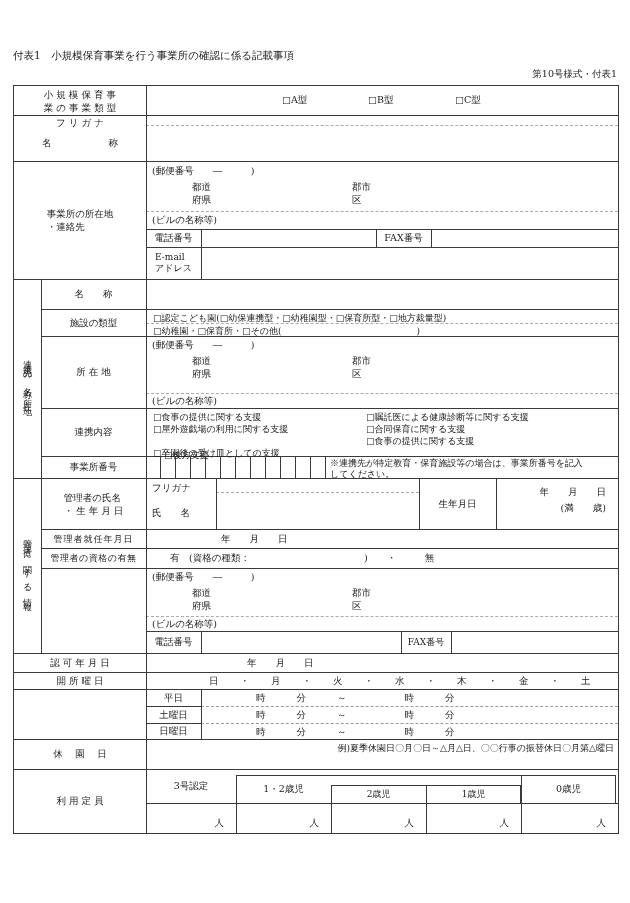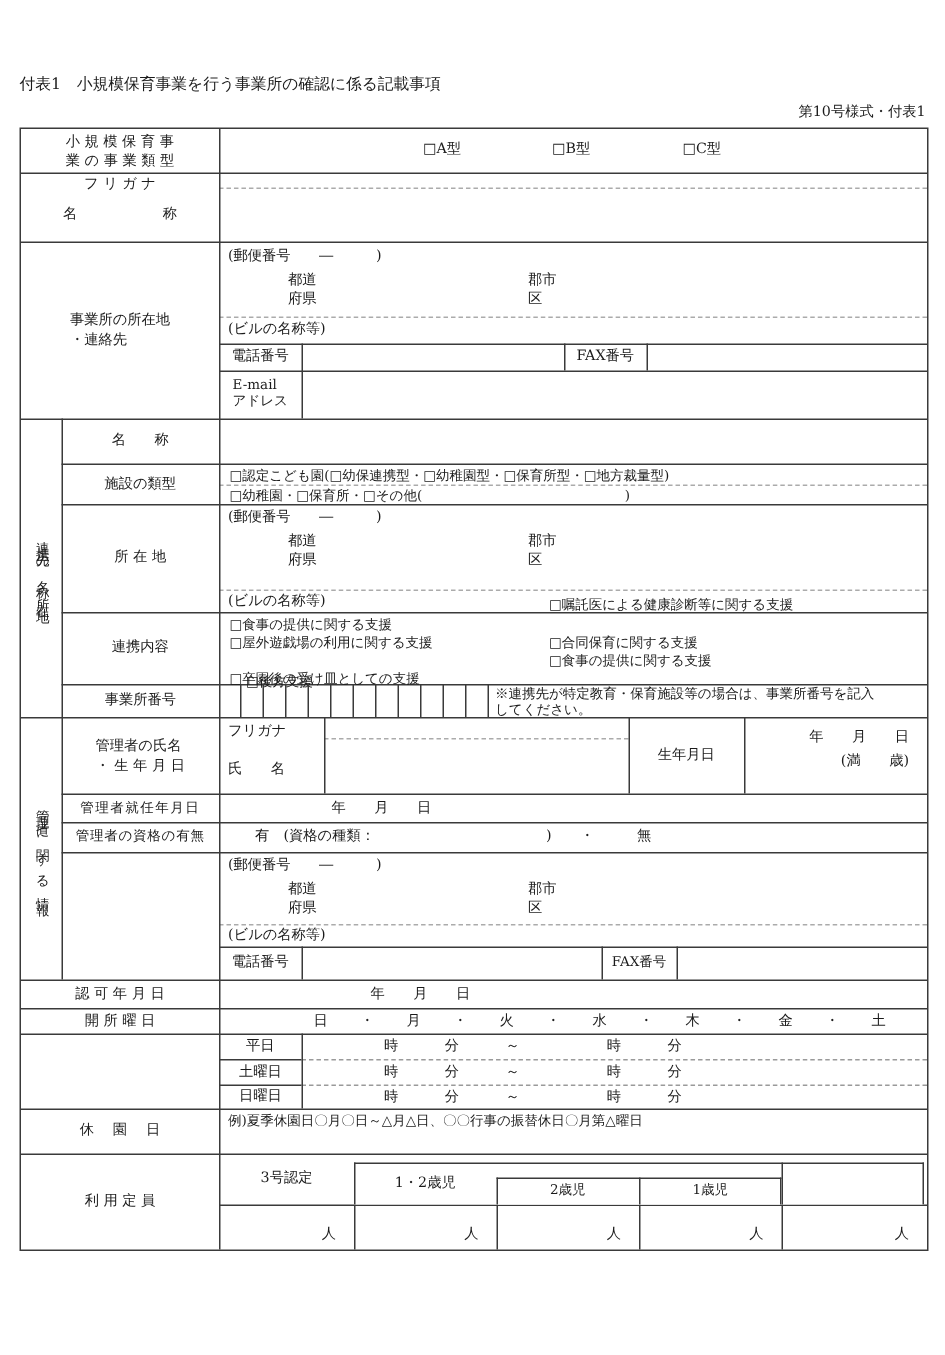--- a/index.html
+++ b/index.html
@@ -118,21 +118,21 @@
 府県</div>
   <div class="c stack" style="left:338px;top:268px;" data-bind="partner.gunshiku">郡市
 区</div>
   <div class="c" style="left:132px;top:266px;width:472px;height:41px;"></div>
   <div class="c" style="left:138px;top:309px;" data-bind="partner.building">(ビルの名称等)</div>
   <div class="c cc" style="left:27px;top:322px;width:105px;height:48px;" data-bind="partner.naiyo_label">連携内容</div>
   <div class="c f9" style="left:139px;top:325px;" data-bind="partner.naiyo_left.0">□食事の提供に関する支援</div>
   <div class="c f9" style="left:139px;top:337px;" data-bind="partner.naiyo_left.1">□屋外遊戯場の利用に関する支援</div>
   <div class="c f9" style="left:139px;top:363px;margin-left:11px;" data-bind="partner.naiyo_left.2">□後方支援</div>
   <div class="c f9" style="left:139px;top:361px;" data-bind="partner.naiyo_left.3">□卒園後の受け皿としての支援</div>
-  <div class="c f9" style="left:352px;top:312px;text-align:right;" data-bind="partner.naiyo_right.0">□嘱託医による健康診断等に関する支援</div>
+  <div class="c f9" style="left:352px;top:325px;text-align:right;" data-bind="partner.naiyo_right.0">□嘱託医による健康診断等に関する支援</div>
   <div class="c f9" style="left:352px;top:337px;" data-bind="partner.naiyo_right.1">□合同保育に関する支援</div>
   <div class="c f9" style="left:352px;top:349px;" data-bind="partner.naiyo_right.2">□食事の提供に関する支援</div>
   <div class="c cc" style="left:27px;top:370px;width:105px;height:22px;" data-bind="partner.number_label">事業所番号</div>
   <div class="c boxrow" style="left:132px;top:370px;width:180px;height:22px;">
     <div class="nb"></div>
       <div class="nb"></div>
       <div class="nb"></div>
       <div class="nb"></div>
       <div class="nb"></div>
       <div class="nb"></div>
@@ -179,27 +179,28 @@
   <div class="c" style="left:132px;top:586px;width:472px;height:17px;padding:3px 0 0 63px;letter-spacing:6px;" data-bind="open_days.value">日　・　月　・　火　・　水　・　木　・　金　・　土</div>
 
   <div class="c cc" style="left:132px;top:603px;width:55px;height:17px;" data-bind="open_hours.rows.0.day">平日</div>
   <div class="c" style="left:187px;top:603px;width:417px;height:17px;padding:3px 0 0 55px;letter-spacing:4px;" data-bind="open_hours.rows.0.time">時　　分　　～　　　　時　　分</div>
   <div class="c cc" style="left:132px;top:620px;width:55px;height:17px;" data-bind="open_hours.rows.1.day">土曜日</div>
   <div class="c" style="left:187px;top:620px;width:417px;height:17px;padding:3px 0 0 55px;letter-spacing:4px;" data-bind="open_hours.rows.1.time">時　　分　　～　　　　時　　分</div>
   <div class="c cc" style="left:132px;top:637px;width:55px;height:16px;" data-bind="open_hours.rows.2.day">日曜日</div>
   <div class="c" style="left:187px;top:637px;width:417px;height:16px;padding:3px 0 0 55px;letter-spacing:4px;" data-bind="open_hours.rows.2.time">時　　分　　～　　　　時　　分</div>
 
   <div class="c cc" style="left:0;top:653px;width:132px;height:30px;" data-bind="closed_days.label">休　 園　 日</div>
-  <div class="c f9" style="left:138px;top:656px;width:462px;" data-bind="closed_days.example">例)夏季休園日〇月〇日～△月△日、〇〇行事の振替休日〇月第△曜日</div>
+  <div class="c f9" style="left:138px;top:656px;width:462px;text-align:right;" data-bind="closed_days.example">例)夏季休園日〇月〇日～△月△日、〇〇行事の振替休日〇月第△曜日</div>
 
   <div class="c cc" style="left:0;top:683px;width:132px;height:64px;" data-bind="capacity.label">利 用 定 員</div>
   <div class="c cc" style="left:132px;top:683px;width:90px;height:34px;" data-bind="capacity.no3_label">3号認定</div>
   <div class="hdrbox" style="left:222px;top:689px;width:380px;height:28px;"></div>
   <div class="vl" style="left:507px;top:689px;height:28px;"></div>
   <div class="c cc" style="left:222px;top:689px;width:95px;height:28px;" data-bind="capacity.age12_label">1・2歳児</div>
+  <div class="c cc" style="left:507px;top:689px;width:95px;height:28px;" data-bind="capacity.age0_label">0歳児</div>
   <div class="hdrbox" style="left:317px;top:699px;width:190px;height:18px;"></div>
   <div class="vl" style="left:412px;top:699px;height:18px;"></div>
   <div class="c cc f9" style="left:317px;top:699px;width:95px;height:18px;" data-bind="capacity.age2_label">2歳児</div>
   <div class="c cc f9" style="left:412px;top:699px;width:95px;height:18px;" data-bind="capacity.age1_label">1歳児</div>
   <div class="c unit" style="left:132px;top:717px;width:90px;height:30px;" data-bind="capacity.unit">人</div>
   <div class="c unit" style="left:222px;top:717px;width:95px;height:30px;" data-bind="capacity.unit">人</div>
   <div class="c unit" style="left:317px;top:717px;width:95px;height:30px;" data-bind="capacity.unit">人</div>
   <div class="c unit" style="left:412px;top:717px;width:95px;height:30px;" data-bind="capacity.unit">人</div>
   <div class="c unit" style="left:507px;top:717px;width:97px;height:30px;" data-bind="capacity.unit">人</div>
 

